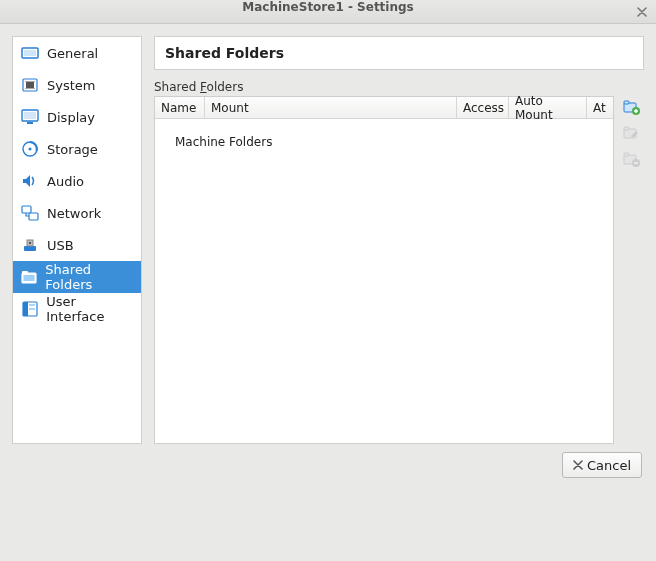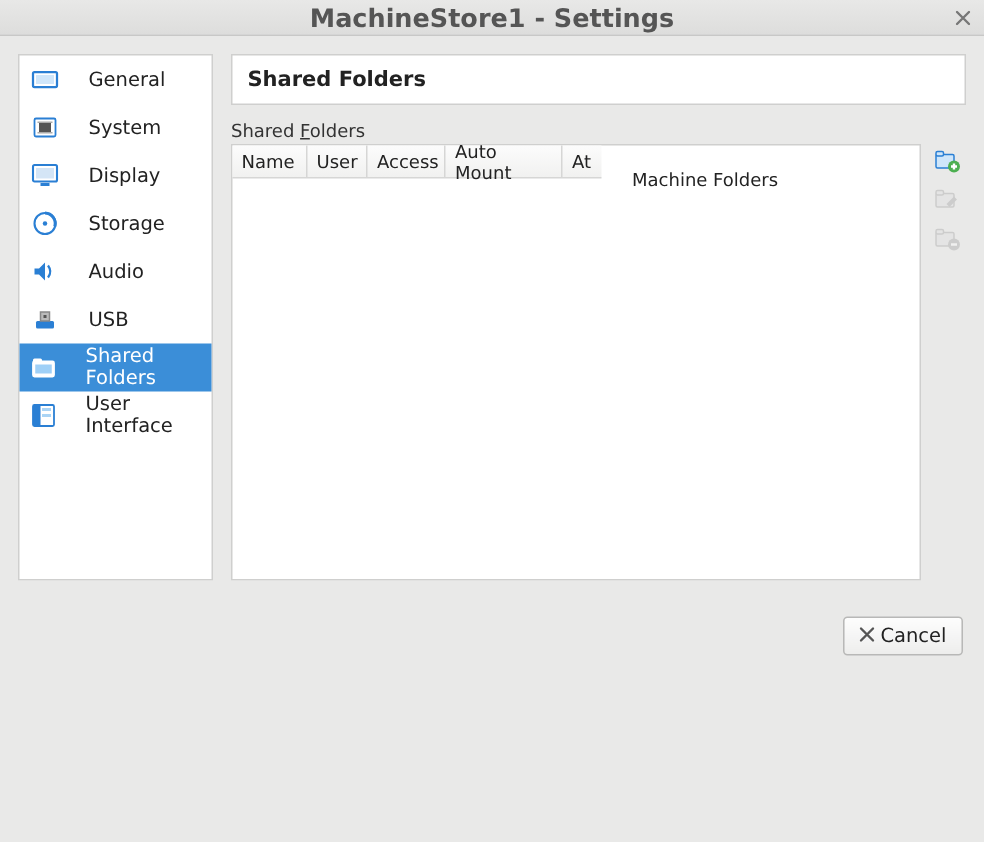--- a/index.html
+++ b/index.html
@@ -1,61 +1,61 @@
 <!DOCTYPE html>
 <html><head>
 <meta charset="utf-8">
 <style>
   * { box-sizing: border-box; }
   html, body { margin:0; padding:0; font-family:"DejaVu Sans","Liberation Sans",Arial,sans-serif; font-size:13px; color:#222; }
   body { background:#e9e9e8; width:656px; height:561px; overflow:hidden; position:relative; }
 
   
-  .titlebar { height:24px; background:linear-gradient(#e8e8e7,#dddddc); border-bottom:1px solid #c8c8c7; display:flex; align-items:flex-end; justify-content:center; position:relative; font-weight:bold; color:#555; font-size:17px; }
+  .titlebar { height:24px; background:linear-gradient(#e8e8e7,#dddddc); border-bottom:1px solid #c8c8c7; display:flex; align-items:flex-start; justify-content:center; position:relative; font-weight:bold; color:#555; font-size:12px; }
   .titlebar .close { position:absolute; right:6px; top:4px; width:16px; height:16px; display:flex; align-items:center; justify-content:center; color:#777; cursor:default; }
 
   
   .window-body { padding:12px 12px 8px 12px; }
 
   .main-row { display:flex; gap:12px; }
 
   
   .sidebar { width:130px; background:#fff; border:1px solid #cfcfce; }
-  .sidebar-item { display:flex; align-items:center; gap:18px; height:32px; padding:0 6px; cursor:default; }
+  .sidebar-item { display:flex; align-items:center; gap:6px; height:32px; padding:0 6px; cursor:default; }
   .sidebar-item.selected { background:#3b8ed8; color:#fff; }
   .sidebar-item .icon-slot { width:22px; height:22px; display:flex; align-items:center; justify-content:center; }
   .sidebar-item .label { font-size:13px; }
 
   
   .main-panel { flex:1; display:flex; flex-direction:column; }
   .page-title-box { border:1px solid #cfcfce; background:#fff; padding:8px 10px; font-weight:bold; font-size:14px; }
   .section-label { margin:10px 0 2px 0; font-size:12px; color:#333; }
   .section-label .u { text-decoration:underline; }
 
   .sf-row { display:flex; gap:6px; }
-  .tree-wrap { flex:1; border:1px solid #cfcfce; background:#fff; height:291px; display:flex; }
+  .tree-wrap { flex:1; border:1px solid #cfcfce; background:#fff; height:348px; display:flex; flex-direction:column; }
   .tree-header { display:flex; border-bottom:1px solid #d6d6d5; height:22px; background:linear-gradient(#fcfcfc,#f1f1f0); }
   .tree-header .col { padding:2px 6px; border-right:1px solid #d6d6d5; font-size:12px; color:#222; display:flex; align-items:center; }
   .tree-header .col:last-child { border-right:none; }
   .col-name   { width:50px; }
   .col-path   { flex:1; }
   .col-access { width:52px;text-align:center; }
   .col-auto   { width:78px; }
   .col-at     { width:26px; }
 
   .tree-body { flex:1; overflow:auto; font-size:12px; }
   .tree-row { padding:16px 6px 2px 20px; color:#222; }
 
   .side-buttons { width:24px; display:flex; flex-direction:column; gap:4px; align-items:center; }
   .side-btn { width:22px; height:22px; border:1px solid transparent; display:flex; align-items:center; justify-content:center; border-radius:2px; }
   .side-btn.enabled { cursor:default; }
   .side-btn.disabled { opacity:0.35; }
 
   
-  .button-row { display:flex; justify-content:flex-end; gap:8px; margin-top:24px; padding-right:2px; }
+  .button-row { display:flex; justify-content:flex-end; gap:8px; margin-top:8px; padding-right:2px; }
   .btn { height:26px; min-width:78px; background:linear-gradient(#fdfdfd,#ededec); border:1px solid #b8b8b7; border-radius:3px; display:flex; align-items:center; justify-content:center; gap:4px; font-size:13px; color:#222; cursor:default; padding:0 10px; }
   .btn.default { border:1px solid #9a9a99; box-shadow:0 0 0 1px #c0c0bf inset; }
   .btn .u { text-decoration:underline; }
 </style>
 </head>
 <body>
 
 <div class="titlebar">
   <span>MachineStore1 - Settings</span>
   <span class="close">
@@ -117,20 +117,30 @@
       <div class="sidebar-item">
         <span class="icon-slot">
           <svg width="20" height="20" viewBox="0 0 20 20">
               <path d="M3 8 L6 8 L10 4 L10 16 L6 12 L3 12 Z" fill="#2a7fd4"></path>
               <path d="M12 6 Q15 10 12 14" fill="none" stroke="#2a7fd4" stroke-width="1.5"></path>
             </svg>
         </span>
         <span class="label">Audio</span>
       </div>
 
+      <div class="sidebar-item">
+        <span class="icon-slot">
+          <svg width="20" height="20" viewBox="0 0 20 20">
+              <rect x="2" y="3" width="9" height="7" rx="1" fill="#fff" stroke="#2a7fd4" stroke-width="1.2"></rect>
+              <rect x="9" y="10" width="9" height="7" rx="1" fill="#fff" stroke="#2a7fd4" stroke-width="1.2"></rect>
+              <path d="M6 10 L6 13 L9 13" fill="none" stroke="#2a7fd4" stroke-width="1.2"></path>
+            </svg>
+        </span>
+        <span class="label">Network</span>
+      </div>
 
 
       <div class="sidebar-item">
         <span class="icon-slot">
           <svg width="20" height="20" viewBox="0 0 20 20">
               <rect x="4" y="11" width="12" height="5" rx="1" fill="#2a7fd4"></rect>
               <rect x="7" y="5" width="6" height="6" fill="#bbb" stroke="#888"></rect>
               <rect x="9" y="7" width="2" height="2" fill="#555"></rect>
             </svg>
         </span>
@@ -172,21 +182,21 @@
         <span>Shared </span><span class="u">F</span><span>olders</span>
       </div>
 
       <div class="sf-row">
         <div class="tree-wrap">
           <div class="tree-header">
             <div class="col col-name">
                 <span>Name</span>
               </div>
             <div class="col col-path">
-                <span>User</span>
+                <span>Mount</span>
               </div>
             <div class="col col-access">
                 <span>Access</span>
               </div>
             <div class="col col-auto">
                 <span>Auto Mount</span>
               </div>
             <div class="col col-at">
                 <span>At</span>
               </div>

